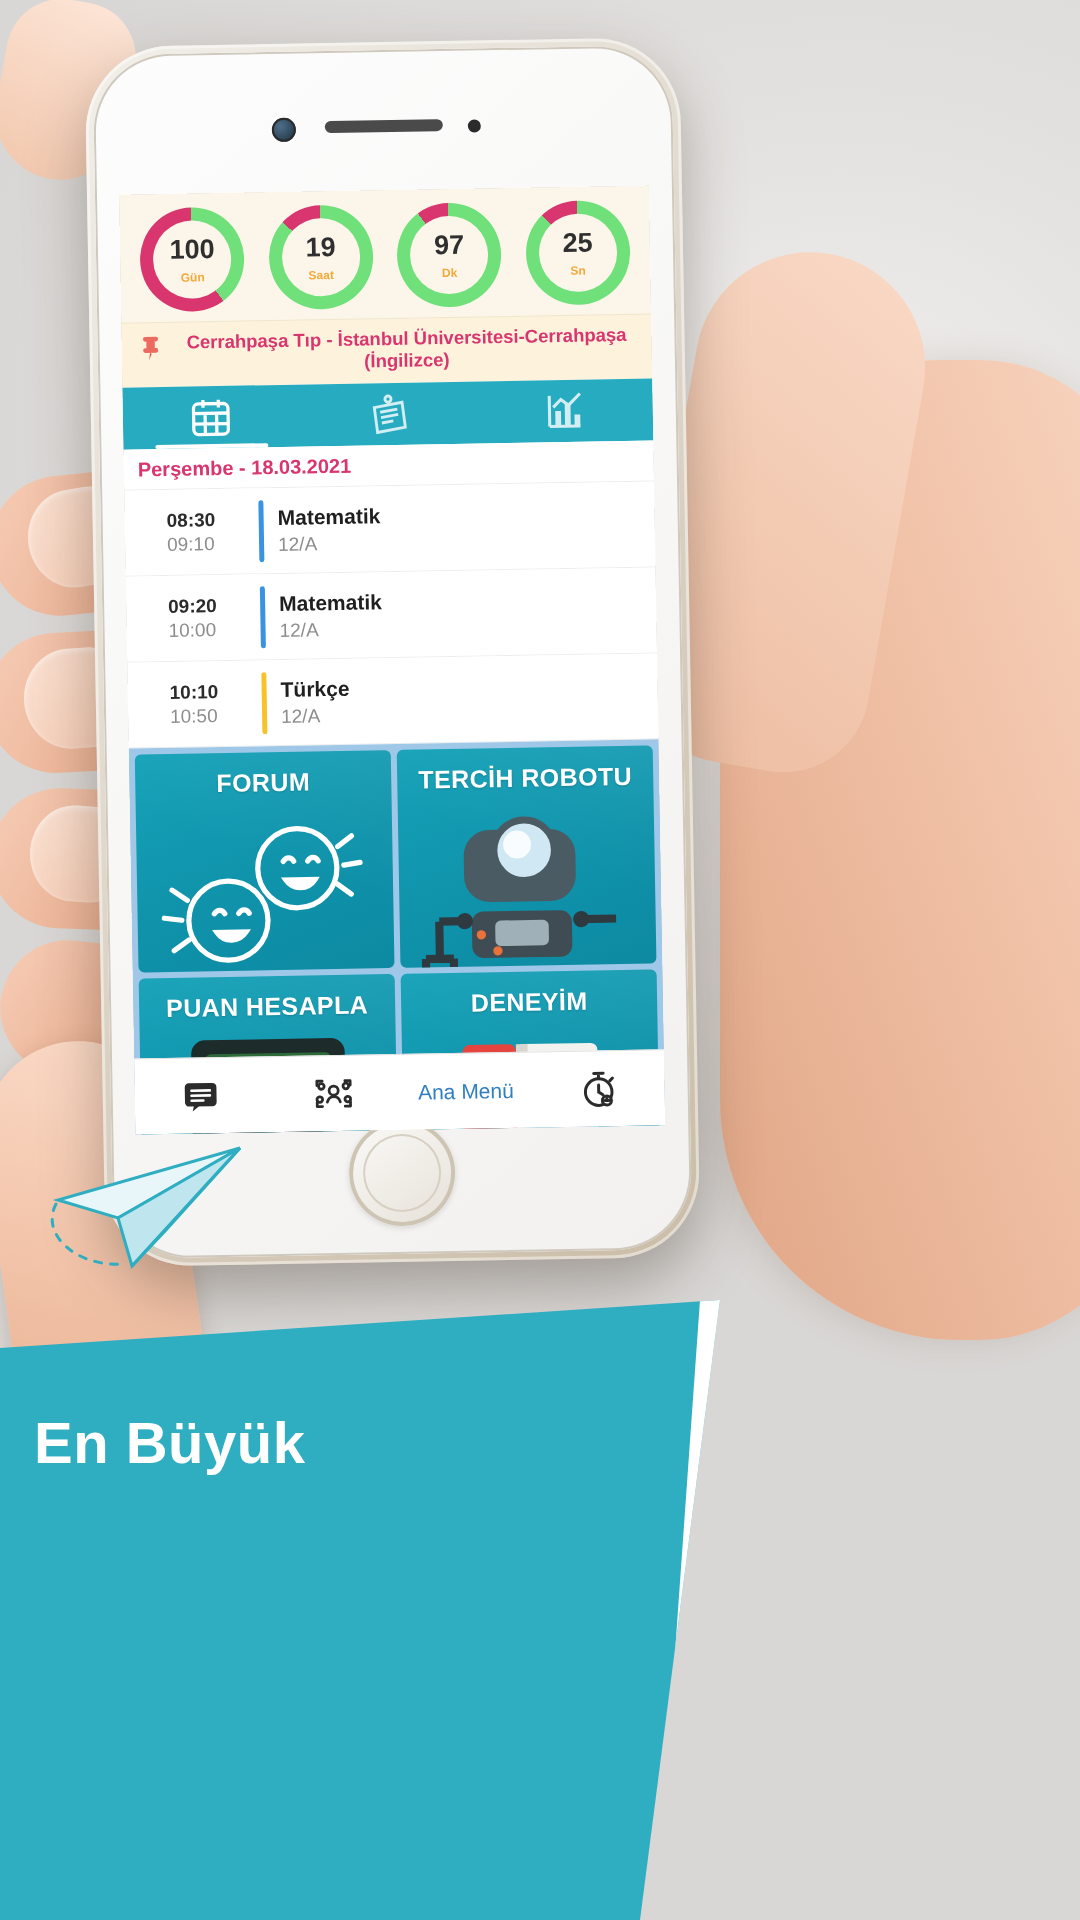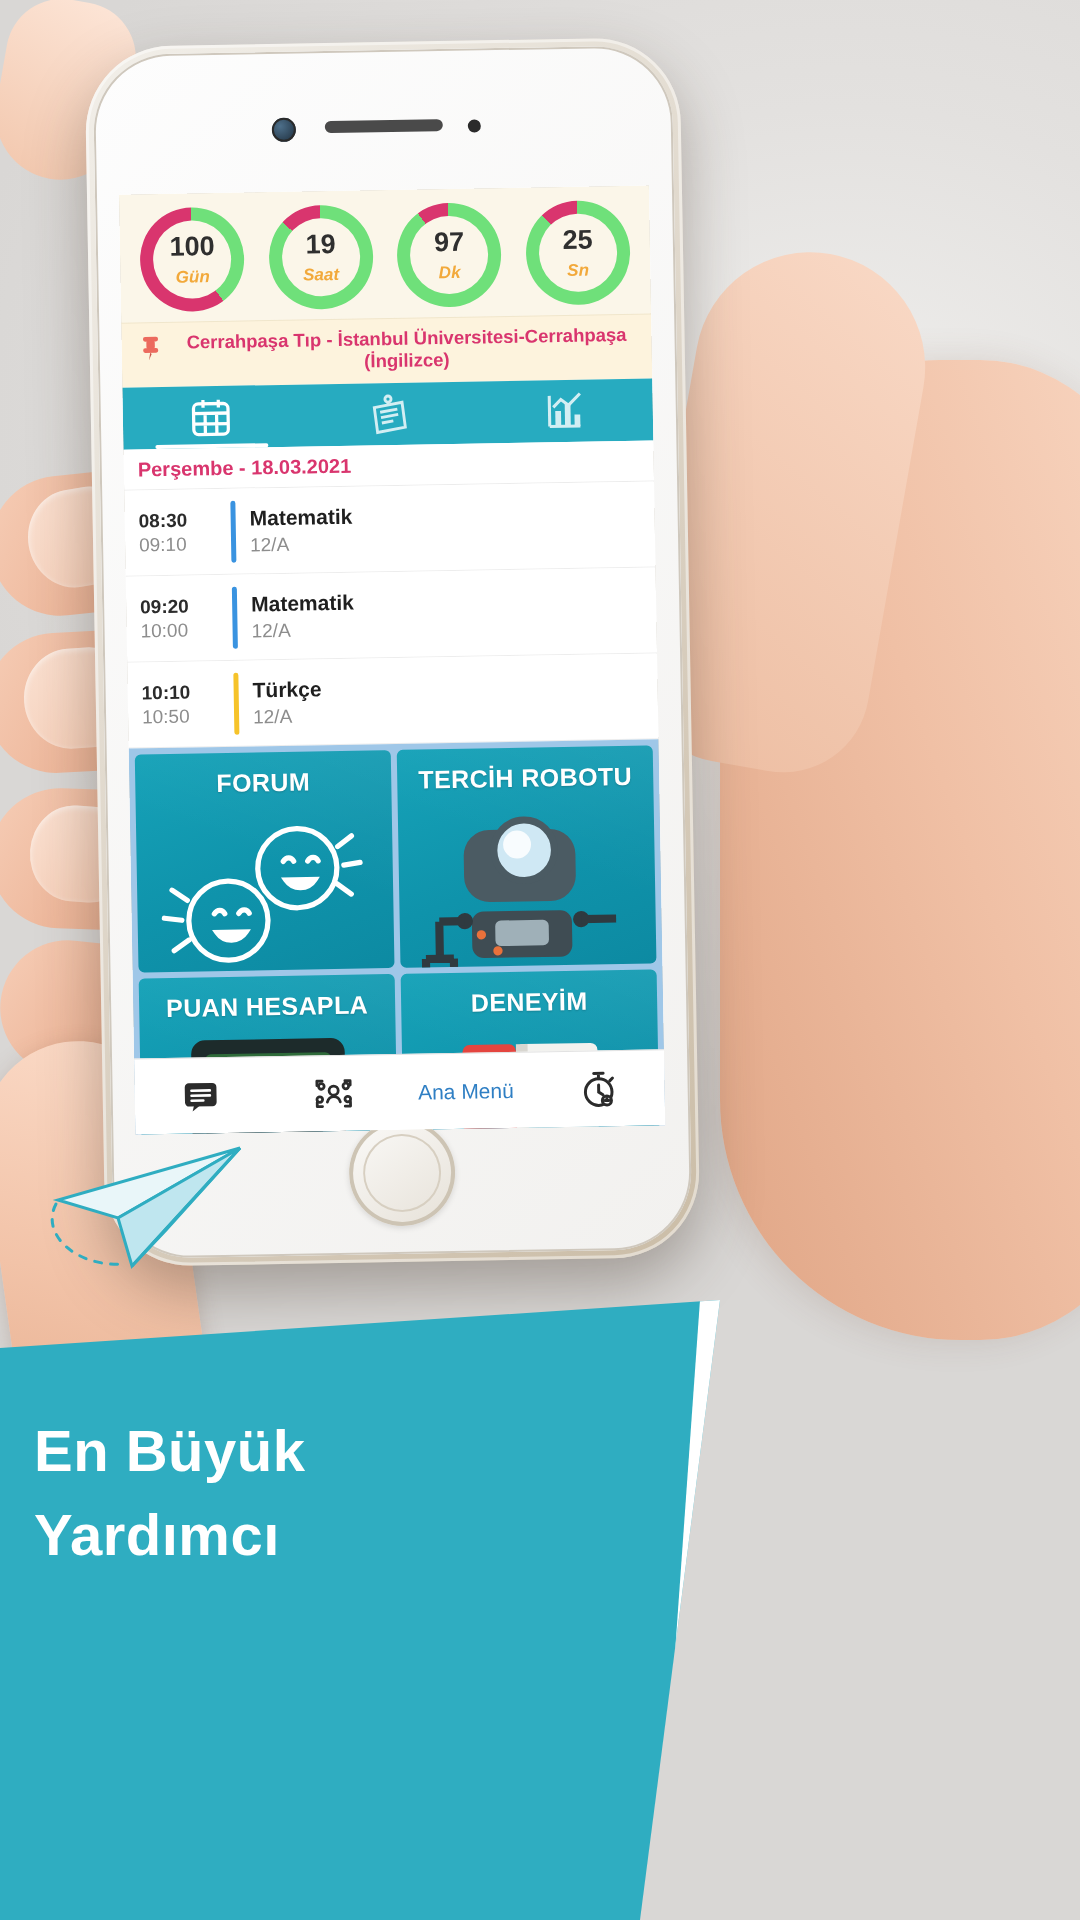--- a/index.html
+++ b/index.html
@@ -126,21 +126,21 @@
     display:flex; justify-content:space-around; align-items:center;
   }
   .ring-wrap { position:relative; width:104px; height:104px; }
   .ring { width:104px; height:104px; border-radius:50%; }
   .ring-hole {
     position:absolute; left:13px; top:13px; width:78px; height:78px;
     border-radius:50%; background:#fbf6e9;
     display:flex; flex-direction:column; align-items:center; justify-content:center;
   }
   .ring-num { font-size:27px; font-weight:bold; color:#2f2f2f; line-height:1; }
-  .ring-lbl { font-size:17px; font-weight:bold; color:#f2a93b; margin-top:8px; line-height:1;font-style:italic; }
+  .ring-lbl { font-size:12px; font-weight:bold; color:#f2a93b; margin-top:8px; line-height:1; }
 
   
   #uni-banner {
     background:#fdf3dd; padding:9px 12px 11px 14px;
     display:flex; align-items:flex-start; gap:8px;
     border-top:1px solid #f0e6cc;
   }
   #uni-text {
     flex:1; text-align:center; color:#d9356e;
     font-size:18.5px; font-weight:bold; line-height:1.2;
@@ -165,21 +165,21 @@
     padding:9px 14px 8px; font-size:20px; font-weight:bold;
     color:#d9356e; background:#fff; border-bottom:1px solid #ececec;
   }
 
   
   .row {
     display:flex; align-items:center; gap:14px;
     padding:12px 14px; border-bottom:1px solid #ededed; background:#fff;
     height:86px;
   }
-  .times { width:78px; flex:none; }
+  .times { width:78px; flex:none;margin-left:28px; }
   .t1 { font-size:19px; font-weight:bold; color:#2b2b2b; line-height:1.25; }
   .t2 { font-size:19px; color:#8d8d8d; line-height:1.25; }
   .bar { width:5px; height:62px; border-radius:3px; flex:none; }
   .info { flex:1; }
   .subject { font-size:21px; font-weight:bold; color:#1f1f1f; line-height:1.3; }
   .classname { font-size:19px; color:#8d8d8d; line-height:1.35; }
 
   
   #tiles {
     display:grid; grid-template-columns:1fr 1fr; gap:6px;
@@ -220,21 +220,21 @@
     background:#2fadc1; z-index:80;
     clip-path:polygon(0 48px, 100% 0, 640px 100%, 0 100%);
     padding:92px 0 0 34px;
   }
   #promo::after{
     content:""; position:absolute; right:-6px; top:0; width:70px; height:100%;
     background:#ffffff;
     clip-path:polygon(44px 0, 70px 0, 32px 100%, 0 100%);
   }
   .promo-l1 { font-size:58px; color:#ffffff; font-weight:normal; line-height:1.28; letter-spacing:.5px; }
-  .promo-l2 { font-size:58px; color:#ffffff; font-weight:bold; line-height:1.28; letter-spacing:.5px; margin-top:22px;}
+  .promo-l2 { font-size:58px; color:#ffffff; font-weight:bold; line-height:1.28; letter-spacing:.5px; margin-top:14px;}
   .promo-l3 { font-size:58px; color:#ffffff; font-weight:bold; line-height:1.28; letter-spacing:.5px; margin-top:10px;}
 
   
   #plane { position:absolute; left:40px; bottom:648px; width:210px; height:130px; z-index:70; }
 </style>
 </head>
 <body>
 
 <div id="backdrop"></div>
 
@@ -487,14 +487,13 @@
   <path d="M200 6 L18 58 L78 76 Z" fill="#e9f6f9" stroke="#2fadc1" stroke-width="3"></path>
   <path d="M200 6 L78 76 L92 124 Z" fill="#bfe6ef" stroke="#2fadc1" stroke-width="3"></path>
   <path d="M200 6 L92 124 L126 88 Z" fill="#9cd9e6" stroke="#2fadc1" stroke-width="3"></path>
   <g stroke="#2fadc1" stroke-width="3" fill="none" stroke-dasharray="7 9" stroke-linecap="round">
     <path d="M16 62 C0 92, 36 126, 86 122"></path>
   </g>
 </svg>
 
 <div id="promo">
   <div class="promo-l2">En Büyük</div>
-  <div class="promo-l3">Yardımcı</div>
 </div>
 
 </body></html>

